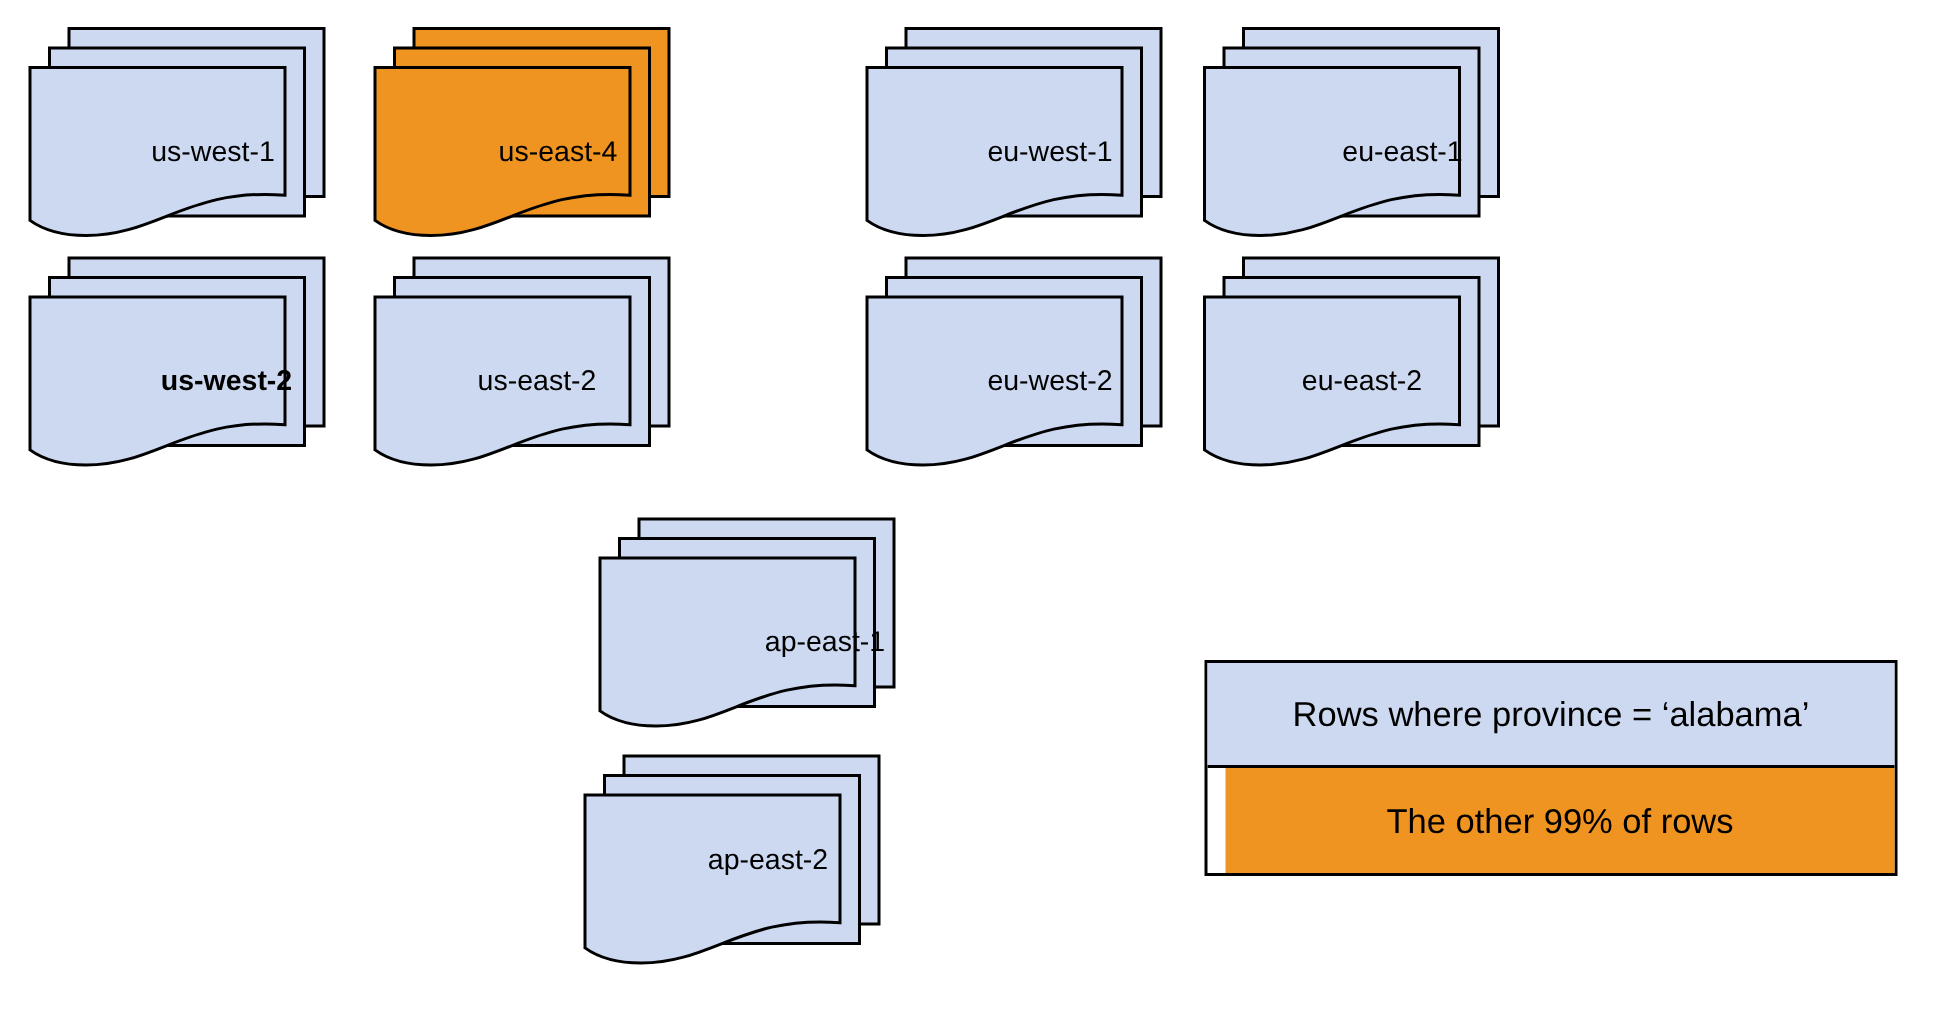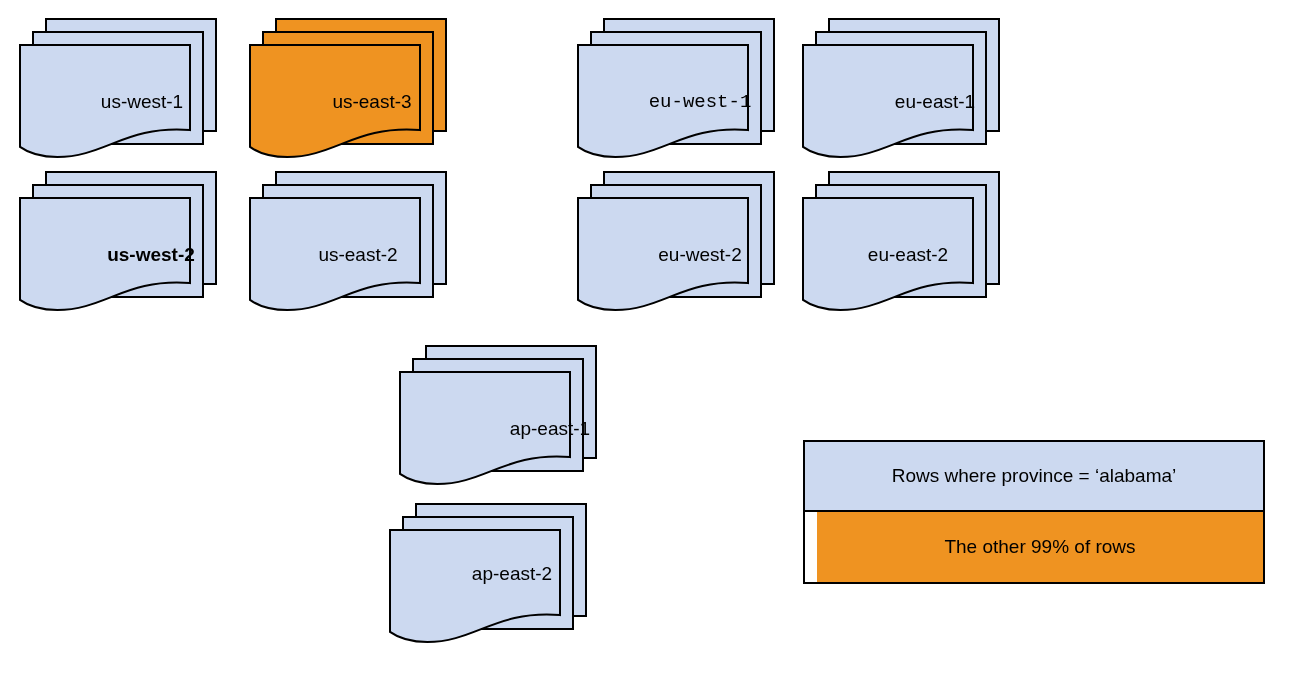--- a/index.html
+++ b/index.html
@@ -61,21 +61,21 @@
     border: 2px solid #000000;
     display: flex;
     flex-direction: column;
   }
   .legend-row {
     flex: 1 1 50%;
     display: flex;
     align-items: center;
     justify-content: center;
     box-sizing: border-box;
-    font-size: 19px;
+    font-size: 23px;
     color: #000000;
     font-family: "Liberation Sans", sans-serif;
   }
   .legend-row.top {
     border-bottom: 2px solid #000000;
   }
 </style>
 </head>
 <body>
 
@@ -99,35 +99,35 @@
         <g transform="translate(28,2)">
           <path d="M 0 0 L 170 0 L 170 112 L 0 112 Z" fill="#ef9321" stroke="#000000" stroke-width="2" stroke-linejoin="miter"></path>
         </g>
         <g transform="translate(15,15)">
           <path d="M 0 0 L 170 0 L 170 112 L 0 112 Z" fill="#ef9321" stroke="#000000" stroke-width="2" stroke-linejoin="miter"></path>
         </g>
         <g transform="translate(2,28)">
           <path d="M 0 0 L 170 0 L 170 85.12 C 105.40 80.08 85.00 112.00 37.40 112.00 C 20.40 112.00 8.50 108.08 0 101.92 Z" fill="#ef9321" stroke="#000000" stroke-width="2" stroke-linejoin="miter"></path>
         </g>
       </svg>
-      <div class="doc-label" style="left: 0px; top: 45.92px; width: 170px;">us-east-3</div>
+      <div class="doc-label" style="left: 0px; top: 45.92px; width: 170px;">us-east-4</div>
     </div>
     <div class="doc-stack" style="left: 578px; top: 45px;">
       <svg width="200" height="142" style="left: -2px; top: -28px;">
         <g transform="translate(28,2)">
           <path d="M 0 0 L 170 0 L 170 112 L 0 112 Z" fill="#ccd9f0" stroke="#000000" stroke-width="2" stroke-linejoin="miter"></path>
         </g>
         <g transform="translate(15,15)">
           <path d="M 0 0 L 170 0 L 170 112 L 0 112 Z" fill="#ccd9f0" stroke="#000000" stroke-width="2" stroke-linejoin="miter"></path>
         </g>
         <g transform="translate(2,28)">
           <path d="M 0 0 L 170 0 L 170 85.12 C 105.40 80.08 85.00 112.00 37.40 112.00 C 20.40 112.00 8.50 108.08 0 101.92 Z" fill="#ccd9f0" stroke="#000000" stroke-width="2" stroke-linejoin="miter"></path>
         </g>
       </svg>
-      <div class="doc-label" style="left: 0px; top: 45.92px; width: 170px; font-family: Liberation Mono, monospace;">eu-west-1</div>
+      <div class="doc-label" style="left: 0px; top: 45.92px; width: 170px;">eu-west-1</div>
     </div>
     <div class="doc-stack" style="left: 803px; top: 45px;">
       <svg width="200" height="142" style="left: -2px; top: -28px;">
         <g transform="translate(28,2)">
           <path d="M 0 0 L 170 0 L 170 112 L 0 112 Z" fill="#ccd9f0" stroke="#000000" stroke-width="2" stroke-linejoin="miter"></path>
         </g>
         <g transform="translate(15,15)">
           <path d="M 0 0 L 170 0 L 170 112 L 0 112 Z" fill="#ccd9f0" stroke="#000000" stroke-width="2" stroke-linejoin="miter"></path>
         </g>
         <g transform="translate(2,28)">

